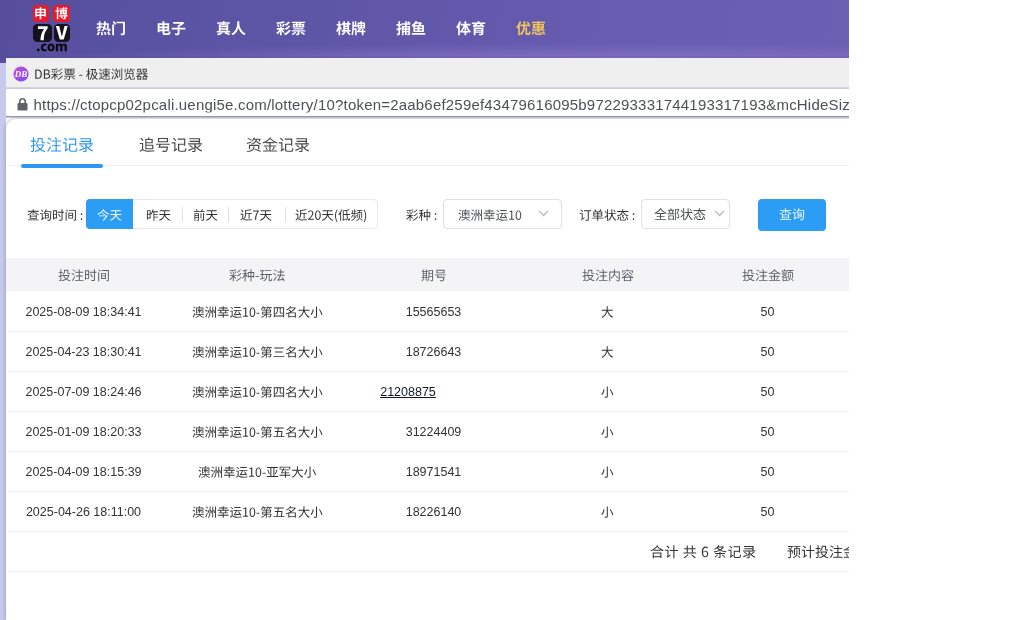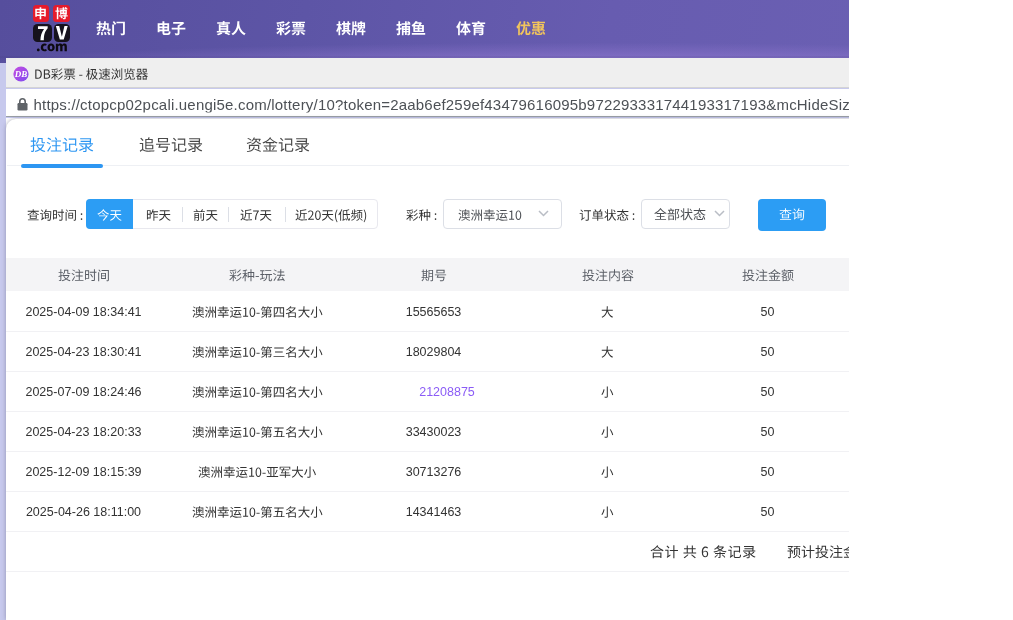--- a/index.html
+++ b/index.html
@@ -402,21 +402,21 @@
       </svg>
     </div>
 <div style="position:absolute;left:884.5px;top:268.6px;">
       <svg width="26.00" height="14.56" style="display:block;overflow:visible">
         <g fill="#5a5e66" transform="translate(0,11.180) scale(0.01300,-0.01300)">
           <path transform="translate(0.0,0)" d="M741 774C785 719 836 642 860 596L920 634C896 680 843 752 798 806ZM49 674C96 615 152 537 175 486L237 528C212 577 155 653 106 709ZM589 838V605L588 545H356V471H583C568 306 512 120 327 -30C347 -43 373 -63 388 -78C539 47 609 197 640 344C695 156 782 6 918 -78C930 -59 955 -30 973 -16C816 70 723 252 675 471H951V545H662L663 605V838ZM32 194 76 130C127 176 188 234 247 290V-78H321V841H247V382C168 309 86 237 32 194Z"></path>
           <path transform="translate(1000.0,0)" d="M381 409C440 375 511 323 543 286L610 329C573 367 503 417 444 449ZM270 241V45C270 -37 300 -58 416 -58C441 -58 624 -58 650 -58C746 -58 770 -27 780 99C759 104 728 115 712 128C706 25 698 10 645 10C604 10 450 10 420 10C355 10 344 16 344 45V241ZM410 265C467 212 537 138 568 90L630 131C596 178 525 249 467 299ZM750 235C800 150 851 36 868 -35L940 -9C921 62 868 173 816 256ZM154 241C135 161 100 59 54 -6L122 -40C166 28 199 136 221 219ZM466 844C461 795 455 746 444 699H56V629H424C377 499 278 391 45 333C61 316 80 287 88 269C347 339 454 471 504 629C579 449 710 328 907 274C918 295 940 326 958 343C778 384 651 485 582 629H948V699H522C532 746 539 794 544 844Z"></path>
         </g>
       </svg>
     </div>
-<div style="position:absolute;top:311.5px;left:83.5px;transform:translate(-50%,-50%);font-size:12.5px;color:#333;font-weight:normal;letter-spacing:0.00px;white-space:nowrap;">2025-04-09 18:34:41</div>
+<div style="position:absolute;top:311.5px;left:83.5px;transform:translate(-50%,-50%);font-size:12.5px;color:#333;font-weight:normal;letter-spacing:0.00px;white-space:nowrap;">2025-08-09 18:34:41</div>
 <div style="position:absolute;left:191.6px;top:305.5px;">
       <svg width="130.71" height="14.00" style="display:block;overflow:visible">
         <g fill="#333333" transform="translate(0,10.750) scale(0.01250,-0.01250)">
           <path transform="translate(0.0,0)" d="M450 632C473 600 501 555 513 527L561 553C548 579 520 621 496 653ZM726 655C713 625 688 579 669 550L708 531C729 557 755 596 779 632ZM655 432C688 395 729 344 750 313L789 345C769 375 726 423 694 460ZM85 777C139 744 211 697 246 667L292 727C254 754 181 799 130 829ZM38 506C93 476 168 432 206 404L249 465C210 491 135 532 81 559ZM60 -25 127 -67C173 26 225 149 265 253L205 295C162 183 102 52 60 -25ZM586 664V517H431V464H548C515 421 466 379 422 356C435 344 450 322 456 309C502 339 551 386 586 433V309H642V464H805V517H642V664ZM580 841C572 812 559 774 546 742H331V247H398V680H838V252H907V742H621L662 826ZM580 264C577 243 574 224 569 206H277V142H547C508 61 429 10 259 -19C272 -34 290 -63 297 -81C478 -45 567 18 613 114C672 10 773 -53 923 -80C932 -60 951 -30 968 -15C825 3 725 55 672 142H949V206H643C647 224 650 244 653 264Z"></path>
           <path transform="translate(1000.0,0)" d="M412 818V469C412 288 399 108 275 -35C295 -45 323 -66 337 -80C468 75 484 272 484 468V818ZM332 556C319 475 293 376 252 316L308 285C351 349 376 455 390 539ZM487 522C516 453 544 363 552 303L610 325C601 384 574 474 542 541ZM81 776C137 745 209 697 243 665L289 726C253 756 180 800 126 829ZM38 506C95 477 170 433 207 404L251 465C212 493 137 534 80 561ZM58 -27 126 -67C169 25 220 148 257 253L197 292C156 180 99 50 58 -27ZM842 819V355C821 416 783 497 744 559L695 538V803H624V-58H695V523C736 453 775 363 791 303L842 326V-79H915V819Z"></path>
           <path transform="translate(2000.0,0)" d="M130 341V274H458V157H76V90H458V-81H536V90H924V157H536V274H877V341H696C720 378 746 423 769 464L689 486C674 443 645 384 620 341H321L374 358C364 392 337 446 312 486H954V553H536V666H849V733H536V839H458V733H154V666H458V553H49V486H308L240 466C262 428 287 376 297 341Z"></path>
           <path transform="translate(3000.0,0)" d="M380 777V706H884V777ZM68 738C127 697 206 639 245 604L297 658C256 693 175 748 118 786ZM375 119C405 132 449 136 825 169L864 93L931 128C892 204 812 335 750 432L688 403C720 352 756 291 789 234L459 209C512 286 565 384 606 478H955V549H314V478H516C478 377 422 280 404 253C383 221 367 198 349 195C358 174 371 135 375 119ZM252 490H42V420H179V101C136 82 86 38 37 -15L90 -84C139 -18 189 42 222 42C245 42 280 9 320 -16C391 -59 474 -71 597 -71C705 -71 876 -66 944 -61C945 -39 957 0 967 21C864 10 713 2 599 2C488 2 403 9 336 51C297 75 273 95 252 105Z"></path>
           <path transform="translate(4000.0,0)" d="M88 0H490V76H343V733H273C233 710 186 693 121 681V623H252V76H88Z"></path>
           <path transform="translate(4555.0,0)" d="M278 -13C417 -13 506 113 506 369C506 623 417 746 278 746C138 746 50 623 50 369C50 113 138 -13 278 -13ZM278 61C195 61 138 154 138 369C138 583 195 674 278 674C361 674 418 583 418 369C418 154 361 61 278 61Z"></path>
           <path transform="translate(5110.0,0)" d="M46 245H302V315H46Z"></path>
@@ -459,21 +459,21 @@
           <path transform="translate(4555.0,0)" d="M278 -13C417 -13 506 113 506 369C506 623 417 746 278 746C138 746 50 623 50 369C50 113 138 -13 278 -13ZM278 61C195 61 138 154 138 369C138 583 195 674 278 674C361 674 418 583 418 369C418 154 361 61 278 61Z"></path>
           <path transform="translate(5110.0,0)" d="M46 245H302V315H46Z"></path>
           <path transform="translate(5457.0,0)" d="M168 401C160 329 145 240 131 180H398C315 93 188 17 70 -22C87 -36 108 -63 119 -81C238 -34 369 51 457 151V-80H531V180H821C811 89 800 50 786 36C778 29 768 28 750 28C732 27 685 28 636 33C647 14 656 -15 657 -36C709 -39 758 -39 783 -37C812 -35 830 -29 847 -12C873 13 886 74 900 214C901 224 902 244 902 244H531V337H868V558H131V494H457V401ZM231 337H457V244H217ZM531 494H795V401H531ZM212 845C177 749 117 658 46 598C65 589 95 572 109 561C147 597 184 643 216 696H271C292 656 312 607 321 575L387 599C380 624 364 662 346 696H507V754H249C261 778 272 803 281 828ZM598 845C572 753 525 665 464 607C483 598 515 579 530 568C561 602 591 646 617 696H685C718 657 749 607 763 574L828 602C816 628 793 664 767 696H947V754H644C654 778 663 803 670 828Z"></path>
           <path transform="translate(6457.0,0)" d="M123 743V667H879V743ZM187 416V341H801V416ZM65 69V-7H934V69Z"></path>
           <path transform="translate(7457.0,0)" d="M263 529C314 494 373 446 417 406C300 344 171 299 47 273C61 256 79 224 86 204C141 217 197 233 252 253V-79H327V-27H773V-79H849V340H451C617 429 762 553 844 713L794 744L781 740H427C451 768 473 797 492 826L406 843C347 747 233 636 69 559C87 546 111 519 122 501C217 550 296 609 361 671H733C674 583 587 508 487 445C440 486 374 536 321 572ZM773 42H327V271H773Z"></path>
           <path transform="translate(8457.0,0)" d="M461 839C460 760 461 659 446 553H62V476H433C393 286 293 92 43 -16C64 -32 88 -59 100 -78C344 34 452 226 501 419C579 191 708 14 902 -78C915 -56 939 -25 958 -8C764 73 633 255 563 476H942V553H526C540 658 541 758 542 839Z"></path>
           <path transform="translate(9457.0,0)" d="M464 826V24C464 4 456 -2 436 -3C415 -4 343 -5 270 -2C282 -23 296 -59 301 -80C395 -81 457 -79 494 -66C530 -54 545 -31 545 24V826ZM705 571C791 427 872 240 895 121L976 154C950 274 865 458 777 598ZM202 591C177 457 121 284 32 178C53 169 86 151 103 138C194 249 253 430 286 577Z"></path>
         </g>
       </svg>
     </div>
-<div style="position:absolute;top:351.5px;left:433.5px;transform:translate(-50%,-50%);font-size:12.5px;color:#333;font-weight:normal;letter-spacing:0.00px;white-space:nowrap;">18029804</div>
+<div style="position:absolute;top:351.5px;left:433.5px;transform:translate(-50%,-50%);font-size:12.5px;color:#333;font-weight:normal;letter-spacing:0.00px;white-space:nowrap;">18726643</div>
 <div style="position:absolute;left:601.2px;top:345.5px;">
       <svg width="12.50" height="14.00" style="display:block;overflow:visible">
         <g fill="#333333" transform="translate(0,10.750) scale(0.01250,-0.01250)">
           <path transform="translate(0.0,0)" d="M461 839C460 760 461 659 446 553H62V476H433C393 286 293 92 43 -16C64 -32 88 -59 100 -78C344 34 452 226 501 419C579 191 708 14 902 -78C915 -56 939 -25 958 -8C764 73 633 255 563 476H942V553H526C540 658 541 758 542 839Z"></path>
         </g>
       </svg>
     </div>
 <div style="position:absolute;top:351.5px;left:767.5px;transform:translate(-50%,-50%);font-size:12.5px;color:#333;font-weight:normal;letter-spacing:0.00px;white-space:nowrap;">50</div>
 <div style="position:absolute;left:878.8px;top:345.5px;">
       <svg width="37.50" height="14.00" style="display:block;overflow:visible">
@@ -497,96 +497,96 @@
           <path transform="translate(4555.0,0)" d="M278 -13C417 -13 506 113 506 369C506 623 417 746 278 746C138 746 50 623 50 369C50 113 138 -13 278 -13ZM278 61C195 61 138 154 138 369C138 583 195 674 278 674C361 674 418 583 418 369C418 154 361 61 278 61Z"></path>
           <path transform="translate(5110.0,0)" d="M46 245H302V315H46Z"></path>
           <path transform="translate(5457.0,0)" d="M168 401C160 329 145 240 131 180H398C315 93 188 17 70 -22C87 -36 108 -63 119 -81C238 -34 369 51 457 151V-80H531V180H821C811 89 800 50 786 36C778 29 768 28 750 28C732 27 685 28 636 33C647 14 656 -15 657 -36C709 -39 758 -39 783 -37C812 -35 830 -29 847 -12C873 13 886 74 900 214C901 224 902 244 902 244H531V337H868V558H131V494H457V401ZM231 337H457V244H217ZM531 494H795V401H531ZM212 845C177 749 117 658 46 598C65 589 95 572 109 561C147 597 184 643 216 696H271C292 656 312 607 321 575L387 599C380 624 364 662 346 696H507V754H249C261 778 272 803 281 828ZM598 845C572 753 525 665 464 607C483 598 515 579 530 568C561 602 591 646 617 696H685C718 657 749 607 763 574L828 602C816 628 793 664 767 696H947V754H644C654 778 663 803 670 828Z"></path>
           <path transform="translate(6457.0,0)" d="M88 753V-47H164V29H832V-39H909V753ZM164 102V681H352C347 435 329 307 176 235C192 222 214 194 222 176C395 261 420 410 425 681H565V367C565 289 582 257 652 257C668 257 741 257 761 257C784 257 810 258 822 262C820 280 818 306 816 326C803 322 775 321 759 321C742 321 677 321 661 321C640 321 636 333 636 365V681H832V102Z"></path>
           <path transform="translate(7457.0,0)" d="M263 529C314 494 373 446 417 406C300 344 171 299 47 273C61 256 79 224 86 204C141 217 197 233 252 253V-79H327V-27H773V-79H849V340H451C617 429 762 553 844 713L794 744L781 740H427C451 768 473 797 492 826L406 843C347 747 233 636 69 559C87 546 111 519 122 501C217 550 296 609 361 671H733C674 583 587 508 487 445C440 486 374 536 321 572ZM773 42H327V271H773Z"></path>
           <path transform="translate(8457.0,0)" d="M461 839C460 760 461 659 446 553H62V476H433C393 286 293 92 43 -16C64 -32 88 -59 100 -78C344 34 452 226 501 419C579 191 708 14 902 -78C915 -56 939 -25 958 -8C764 73 633 255 563 476H942V553H526C540 658 541 758 542 839Z"></path>
           <path transform="translate(9457.0,0)" d="M464 826V24C464 4 456 -2 436 -3C415 -4 343 -5 270 -2C282 -23 296 -59 301 -80C395 -81 457 -79 494 -66C530 -54 545 -31 545 24V826ZM705 571C791 427 872 240 895 121L976 154C950 274 865 458 777 598ZM202 591C177 457 121 284 32 178C53 169 86 151 103 138C194 249 253 430 286 577Z"></path>
         </g>
       </svg>
     </div>
-<div style="position:absolute;top:391.5px;left:447px;transform:translate(-50%,-50%);font-size:12.5px;color:#8b5cf6;font-weight:normal;letter-spacing:0.00px;white-space:nowrap;">21208875</div>
+<div style="position:absolute;top:391.5px;left:408px;transform:translate(-50%,-50%);font-size:12.5px;color:#0f172a;font-weight:normal;letter-spacing:0.00px;white-space:nowrap;text-decoration:underline;">21208875</div>
 <div style="position:absolute;left:601.2px;top:385.5px;">
       <svg width="12.50" height="14.00" style="display:block;overflow:visible">
         <g fill="#333333" transform="translate(0,10.750) scale(0.01250,-0.01250)">
           <path transform="translate(0.0,0)" d="M464 826V24C464 4 456 -2 436 -3C415 -4 343 -5 270 -2C282 -23 296 -59 301 -80C395 -81 457 -79 494 -66C530 -54 545 -31 545 24V826ZM705 571C791 427 872 240 895 121L976 154C950 274 865 458 777 598ZM202 591C177 457 121 284 32 178C53 169 86 151 103 138C194 249 253 430 286 577Z"></path>
         </g>
       </svg>
     </div>
 <div style="position:absolute;top:391.5px;left:767.5px;transform:translate(-50%,-50%);font-size:12.5px;color:#333;font-weight:normal;letter-spacing:0.00px;white-space:nowrap;">50</div>
 <div style="position:absolute;left:878.8px;top:385.5px;">
       <svg width="37.50" height="14.00" style="display:block;overflow:visible">
         <g fill="#333333" transform="translate(0,10.750) scale(0.01250,-0.01250)">
           <path transform="translate(0.0,0)" d="M459 839V676H133V602H459V429H62V355H416C326 226 174 101 34 39C51 24 76 -5 89 -24C221 44 362 163 459 296V-80H538V300C636 166 778 42 911 -25C924 -5 949 25 966 40C826 101 673 226 581 355H942V429H538V602H874V676H538V839Z"></path>
           <path transform="translate(1000.0,0)" d="M458 840V661H96V186H171V248H458V-79H537V248H825V191H902V661H537V840ZM171 322V588H458V322ZM825 322H537V588H825Z"></path>
           <path transform="translate(2000.0,0)" d="M74 758C111 709 152 642 166 599L228 634C212 676 170 741 132 787ZM464 350C460 323 456 298 450 274H60V206H429C383 96 284 21 43 -18C57 -33 74 -62 79 -80C332 -37 444 50 499 177C574 32 710 -43 915 -74C925 -53 944 -23 961 -7C761 15 625 80 560 206H938V274H530C535 298 539 324 543 350ZM47 473 79 408C138 438 209 476 279 515V349H352V840H279V586C192 542 106 499 47 473ZM597 843C562 768 479 687 391 639C405 626 426 600 437 585C486 612 533 649 573 691H851C816 617 763 561 696 518C664 557 613 605 570 639L514 606C556 571 605 524 636 486C561 450 473 428 377 414C391 399 410 369 417 351C665 395 865 494 945 736L901 758L887 755H628C644 776 657 798 669 820Z"></path>
         </g>
       </svg>
     </div>
 <div class="abs" style="left:6px;top:411.3px;width:996px;height:1px;background:#f1f1f4"></div>
-<div style="position:absolute;top:431.5px;left:83.5px;transform:translate(-50%,-50%);font-size:12.5px;color:#333;font-weight:normal;letter-spacing:0.00px;white-space:nowrap;">2025-04-23 18:20:33</div>
+<div style="position:absolute;top:431.5px;left:83.5px;transform:translate(-50%,-50%);font-size:12.5px;color:#333;font-weight:normal;letter-spacing:0.00px;white-space:nowrap;">2025-01-09 18:20:33</div>
 <div style="position:absolute;left:191.6px;top:425.5px;">
       <svg width="130.71" height="14.00" style="display:block;overflow:visible">
         <g fill="#333333" transform="translate(0,10.750) scale(0.01250,-0.01250)">
           <path transform="translate(0.0,0)" d="M450 632C473 600 501 555 513 527L561 553C548 579 520 621 496 653ZM726 655C713 625 688 579 669 550L708 531C729 557 755 596 779 632ZM655 432C688 395 729 344 750 313L789 345C769 375 726 423 694 460ZM85 777C139 744 211 697 246 667L292 727C254 754 181 799 130 829ZM38 506C93 476 168 432 206 404L249 465C210 491 135 532 81 559ZM60 -25 127 -67C173 26 225 149 265 253L205 295C162 183 102 52 60 -25ZM586 664V517H431V464H548C515 421 466 379 422 356C435 344 450 322 456 309C502 339 551 386 586 433V309H642V464H805V517H642V664ZM580 841C572 812 559 774 546 742H331V247H398V680H838V252H907V742H621L662 826ZM580 264C577 243 574 224 569 206H277V142H547C508 61 429 10 259 -19C272 -34 290 -63 297 -81C478 -45 567 18 613 114C672 10 773 -53 923 -80C932 -60 951 -30 968 -15C825 3 725 55 672 142H949V206H643C647 224 650 244 653 264Z"></path>
           <path transform="translate(1000.0,0)" d="M412 818V469C412 288 399 108 275 -35C295 -45 323 -66 337 -80C468 75 484 272 484 468V818ZM332 556C319 475 293 376 252 316L308 285C351 349 376 455 390 539ZM487 522C516 453 544 363 552 303L610 325C601 384 574 474 542 541ZM81 776C137 745 209 697 243 665L289 726C253 756 180 800 126 829ZM38 506C95 477 170 433 207 404L251 465C212 493 137 534 80 561ZM58 -27 126 -67C169 25 220 148 257 253L197 292C156 180 99 50 58 -27ZM842 819V355C821 416 783 497 744 559L695 538V803H624V-58H695V523C736 453 775 363 791 303L842 326V-79H915V819Z"></path>
           <path transform="translate(2000.0,0)" d="M130 341V274H458V157H76V90H458V-81H536V90H924V157H536V274H877V341H696C720 378 746 423 769 464L689 486C674 443 645 384 620 341H321L374 358C364 392 337 446 312 486H954V553H536V666H849V733H536V839H458V733H154V666H458V553H49V486H308L240 466C262 428 287 376 297 341Z"></path>
           <path transform="translate(3000.0,0)" d="M380 777V706H884V777ZM68 738C127 697 206 639 245 604L297 658C256 693 175 748 118 786ZM375 119C405 132 449 136 825 169L864 93L931 128C892 204 812 335 750 432L688 403C720 352 756 291 789 234L459 209C512 286 565 384 606 478H955V549H314V478H516C478 377 422 280 404 253C383 221 367 198 349 195C358 174 371 135 375 119ZM252 490H42V420H179V101C136 82 86 38 37 -15L90 -84C139 -18 189 42 222 42C245 42 280 9 320 -16C391 -59 474 -71 597 -71C705 -71 876 -66 944 -61C945 -39 957 0 967 21C864 10 713 2 599 2C488 2 403 9 336 51C297 75 273 95 252 105Z"></path>
           <path transform="translate(4000.0,0)" d="M88 0H490V76H343V733H273C233 710 186 693 121 681V623H252V76H88Z"></path>
           <path transform="translate(4555.0,0)" d="M278 -13C417 -13 506 113 506 369C506 623 417 746 278 746C138 746 50 623 50 369C50 113 138 -13 278 -13ZM278 61C195 61 138 154 138 369C138 583 195 674 278 674C361 674 418 583 418 369C418 154 361 61 278 61Z"></path>
           <path transform="translate(5110.0,0)" d="M46 245H302V315H46Z"></path>
           <path transform="translate(5457.0,0)" d="M168 401C160 329 145 240 131 180H398C315 93 188 17 70 -22C87 -36 108 -63 119 -81C238 -34 369 51 457 151V-80H531V180H821C811 89 800 50 786 36C778 29 768 28 750 28C732 27 685 28 636 33C647 14 656 -15 657 -36C709 -39 758 -39 783 -37C812 -35 830 -29 847 -12C873 13 886 74 900 214C901 224 902 244 902 244H531V337H868V558H131V494H457V401ZM231 337H457V244H217ZM531 494H795V401H531ZM212 845C177 749 117 658 46 598C65 589 95 572 109 561C147 597 184 643 216 696H271C292 656 312 607 321 575L387 599C380 624 364 662 346 696H507V754H249C261 778 272 803 281 828ZM598 845C572 753 525 665 464 607C483 598 515 579 530 568C561 602 591 646 617 696H685C718 657 749 607 763 574L828 602C816 628 793 664 767 696H947V754H644C654 778 663 803 670 828Z"></path>
           <path transform="translate(6457.0,0)" d="M175 451V378H363C343 258 322 141 302 49H56V-25H946V49H742C757 180 772 338 779 449L721 455L707 451H454L488 669H875V743H120V669H406C397 601 386 526 375 451ZM384 49C402 140 423 257 443 378H695C688 285 676 156 663 49Z"></path>
           <path transform="translate(7457.0,0)" d="M263 529C314 494 373 446 417 406C300 344 171 299 47 273C61 256 79 224 86 204C141 217 197 233 252 253V-79H327V-27H773V-79H849V340H451C617 429 762 553 844 713L794 744L781 740H427C451 768 473 797 492 826L406 843C347 747 233 636 69 559C87 546 111 519 122 501C217 550 296 609 361 671H733C674 583 587 508 487 445C440 486 374 536 321 572ZM773 42H327V271H773Z"></path>
           <path transform="translate(8457.0,0)" d="M461 839C460 760 461 659 446 553H62V476H433C393 286 293 92 43 -16C64 -32 88 -59 100 -78C344 34 452 226 501 419C579 191 708 14 902 -78C915 -56 939 -25 958 -8C764 73 633 255 563 476H942V553H526C540 658 541 758 542 839Z"></path>
           <path transform="translate(9457.0,0)" d="M464 826V24C464 4 456 -2 436 -3C415 -4 343 -5 270 -2C282 -23 296 -59 301 -80C395 -81 457 -79 494 -66C530 -54 545 -31 545 24V826ZM705 571C791 427 872 240 895 121L976 154C950 274 865 458 777 598ZM202 591C177 457 121 284 32 178C53 169 86 151 103 138C194 249 253 430 286 577Z"></path>
         </g>
       </svg>
     </div>
-<div style="position:absolute;top:431.5px;left:433.5px;transform:translate(-50%,-50%);font-size:12.5px;color:#333;font-weight:normal;letter-spacing:0.00px;white-space:nowrap;">33430023</div>
+<div style="position:absolute;top:431.5px;left:433.5px;transform:translate(-50%,-50%);font-size:12.5px;color:#333;font-weight:normal;letter-spacing:0.00px;white-space:nowrap;">31224409</div>
 <div style="position:absolute;left:601.2px;top:425.5px;">
       <svg width="12.50" height="14.00" style="display:block;overflow:visible">
         <g fill="#333333" transform="translate(0,10.750) scale(0.01250,-0.01250)">
           <path transform="translate(0.0,0)" d="M464 826V24C464 4 456 -2 436 -3C415 -4 343 -5 270 -2C282 -23 296 -59 301 -80C395 -81 457 -79 494 -66C530 -54 545 -31 545 24V826ZM705 571C791 427 872 240 895 121L976 154C950 274 865 458 777 598ZM202 591C177 457 121 284 32 178C53 169 86 151 103 138C194 249 253 430 286 577Z"></path>
         </g>
       </svg>
     </div>
 <div style="position:absolute;top:431.5px;left:767.5px;transform:translate(-50%,-50%);font-size:12.5px;color:#333;font-weight:normal;letter-spacing:0.00px;white-space:nowrap;">50</div>
 <div style="position:absolute;left:878.8px;top:425.5px;">
       <svg width="37.50" height="14.00" style="display:block;overflow:visible">
         <g fill="#e93a2b" transform="translate(0,10.750) scale(0.01250,-0.01250)">
           <path transform="translate(0.0,0)" d="M93 778V703H747V440H222V605H146V102C146 -22 197 -52 359 -52C397 -52 695 -52 735 -52C900 -52 933 3 952 187C930 191 896 204 876 218C862 57 845 22 736 22C668 22 408 22 355 22C245 22 222 37 222 101V366H747V316H825V778Z"></path>
           <path transform="translate(1000.0,0)" d="M458 840V661H96V186H171V248H458V-79H537V248H825V191H902V661H537V840ZM171 322V588H458V322ZM825 322H537V588H825Z"></path>
           <path transform="translate(2000.0,0)" d="M74 758C111 709 152 642 166 599L228 634C212 676 170 741 132 787ZM464 350C460 323 456 298 450 274H60V206H429C383 96 284 21 43 -18C57 -33 74 -62 79 -80C332 -37 444 50 499 177C574 32 710 -43 915 -74C925 -53 944 -23 961 -7C761 15 625 80 560 206H938V274H530C535 298 539 324 543 350ZM47 473 79 408C138 438 209 476 279 515V349H352V840H279V586C192 542 106 499 47 473ZM597 843C562 768 479 687 391 639C405 626 426 600 437 585C486 612 533 649 573 691H851C816 617 763 561 696 518C664 557 613 605 570 639L514 606C556 571 605 524 636 486C561 450 473 428 377 414C391 399 410 369 417 351C665 395 865 494 945 736L901 758L887 755H628C644 776 657 798 669 820Z"></path>
         </g>
       </svg>
     </div>
 <div class="abs" style="left:6px;top:451.3px;width:996px;height:1px;background:#f1f1f4"></div>
-<div style="position:absolute;top:471.5px;left:83.5px;transform:translate(-50%,-50%);font-size:12.5px;color:#333;font-weight:normal;letter-spacing:0.00px;white-space:nowrap;">2025-12-09 18:15:39</div>
+<div style="position:absolute;top:471.5px;left:83.5px;transform:translate(-50%,-50%);font-size:12.5px;color:#333;font-weight:normal;letter-spacing:0.00px;white-space:nowrap;">2025-04-09 18:15:39</div>
 <div style="position:absolute;left:197.9px;top:465.5px;">
       <svg width="118.21" height="14.00" style="display:block;overflow:visible">
         <g fill="#333333" transform="translate(0,10.750) scale(0.01250,-0.01250)">
           <path transform="translate(0.0,0)" d="M450 632C473 600 501 555 513 527L561 553C548 579 520 621 496 653ZM726 655C713 625 688 579 669 550L708 531C729 557 755 596 779 632ZM655 432C688 395 729 344 750 313L789 345C769 375 726 423 694 460ZM85 777C139 744 211 697 246 667L292 727C254 754 181 799 130 829ZM38 506C93 476 168 432 206 404L249 465C210 491 135 532 81 559ZM60 -25 127 -67C173 26 225 149 265 253L205 295C162 183 102 52 60 -25ZM586 664V517H431V464H548C515 421 466 379 422 356C435 344 450 322 456 309C502 339 551 386 586 433V309H642V464H805V517H642V664ZM580 841C572 812 559 774 546 742H331V247H398V680H838V252H907V742H621L662 826ZM580 264C577 243 574 224 569 206H277V142H547C508 61 429 10 259 -19C272 -34 290 -63 297 -81C478 -45 567 18 613 114C672 10 773 -53 923 -80C932 -60 951 -30 968 -15C825 3 725 55 672 142H949V206H643C647 224 650 244 653 264Z"></path>
           <path transform="translate(1000.0,0)" d="M412 818V469C412 288 399 108 275 -35C295 -45 323 -66 337 -80C468 75 484 272 484 468V818ZM332 556C319 475 293 376 252 316L308 285C351 349 376 455 390 539ZM487 522C516 453 544 363 552 303L610 325C601 384 574 474 542 541ZM81 776C137 745 209 697 243 665L289 726C253 756 180 800 126 829ZM38 506C95 477 170 433 207 404L251 465C212 493 137 534 80 561ZM58 -27 126 -67C169 25 220 148 257 253L197 292C156 180 99 50 58 -27ZM842 819V355C821 416 783 497 744 559L695 538V803H624V-58H695V523C736 453 775 363 791 303L842 326V-79H915V819Z"></path>
           <path transform="translate(2000.0,0)" d="M130 341V274H458V157H76V90H458V-81H536V90H924V157H536V274H877V341H696C720 378 746 423 769 464L689 486C674 443 645 384 620 341H321L374 358C364 392 337 446 312 486H954V553H536V666H849V733H536V839H458V733H154V666H458V553H49V486H308L240 466C262 428 287 376 297 341Z"></path>
           <path transform="translate(3000.0,0)" d="M380 777V706H884V777ZM68 738C127 697 206 639 245 604L297 658C256 693 175 748 118 786ZM375 119C405 132 449 136 825 169L864 93L931 128C892 204 812 335 750 432L688 403C720 352 756 291 789 234L459 209C512 286 565 384 606 478H955V549H314V478H516C478 377 422 280 404 253C383 221 367 198 349 195C358 174 371 135 375 119ZM252 490H42V420H179V101C136 82 86 38 37 -15L90 -84C139 -18 189 42 222 42C245 42 280 9 320 -16C391 -59 474 -71 597 -71C705 -71 876 -66 944 -61C945 -39 957 0 967 21C864 10 713 2 599 2C488 2 403 9 336 51C297 75 273 95 252 105Z"></path>
           <path transform="translate(4000.0,0)" d="M88 0H490V76H343V733H273C233 710 186 693 121 681V623H252V76H88Z"></path>
           <path transform="translate(4555.0,0)" d="M278 -13C417 -13 506 113 506 369C506 623 417 746 278 746C138 746 50 623 50 369C50 113 138 -13 278 -13ZM278 61C195 61 138 154 138 369C138 583 195 674 278 674C361 674 418 583 418 369C418 154 361 61 278 61Z"></path>
           <path transform="translate(5110.0,0)" d="M46 245H302V315H46Z"></path>
           <path transform="translate(5457.0,0)" d="M837 563C802 458 736 320 685 232L752 207C803 294 865 425 909 537ZM83 540C134 431 193 287 218 201L289 231C262 315 201 457 149 563ZM73 780V706H332V51H45V-21H955V51H654V706H932V780ZM412 51V706H574V51Z"></path>
           <path transform="translate(6457.0,0)" d="M76 799V588H149V732H849V588H925V799ZM209 267C219 275 254 281 311 281H497V155H77V85H497V-79H572V85H931V155H572V281H847L848 348H572V464H497V348H285C317 397 348 453 378 513H818V579H409C424 612 438 646 451 680L374 703C361 661 345 619 328 579H180V513H299C275 461 253 420 242 403C221 368 203 343 184 339C193 319 206 282 209 267Z"></path>
           <path transform="translate(7457.0,0)" d="M461 839C460 760 461 659 446 553H62V476H433C393 286 293 92 43 -16C64 -32 88 -59 100 -78C344 34 452 226 501 419C579 191 708 14 902 -78C915 -56 939 -25 958 -8C764 73 633 255 563 476H942V553H526C540 658 541 758 542 839Z"></path>
           <path transform="translate(8457.0,0)" d="M464 826V24C464 4 456 -2 436 -3C415 -4 343 -5 270 -2C282 -23 296 -59 301 -80C395 -81 457 -79 494 -66C530 -54 545 -31 545 24V826ZM705 571C791 427 872 240 895 121L976 154C950 274 865 458 777 598ZM202 591C177 457 121 284 32 178C53 169 86 151 103 138C194 249 253 430 286 577Z"></path>
         </g>
       </svg>
     </div>
-<div style="position:absolute;top:471.5px;left:433.5px;transform:translate(-50%,-50%);font-size:12.5px;color:#333;font-weight:normal;letter-spacing:0.00px;white-space:nowrap;">30713276</div>
+<div style="position:absolute;top:471.5px;left:433.5px;transform:translate(-50%,-50%);font-size:12.5px;color:#333;font-weight:normal;letter-spacing:0.00px;white-space:nowrap;">18971541</div>
 <div style="position:absolute;left:601.2px;top:465.5px;">
       <svg width="12.50" height="14.00" style="display:block;overflow:visible">
         <g fill="#333333" transform="translate(0,10.750) scale(0.01250,-0.01250)">
           <path transform="translate(0.0,0)" d="M464 826V24C464 4 456 -2 436 -3C415 -4 343 -5 270 -2C282 -23 296 -59 301 -80C395 -81 457 -79 494 -66C530 -54 545 -31 545 24V826ZM705 571C791 427 872 240 895 121L976 154C950 274 865 458 777 598ZM202 591C177 457 121 284 32 178C53 169 86 151 103 138C194 249 253 430 286 577Z"></path>
         </g>
       </svg>
     </div>
 <div style="position:absolute;top:471.5px;left:767.5px;transform:translate(-50%,-50%);font-size:12.5px;color:#333;font-weight:normal;letter-spacing:0.00px;white-space:nowrap;">50</div>
 <div style="position:absolute;left:878.8px;top:465.5px;">
       <svg width="37.50" height="14.00" style="display:block;overflow:visible">
@@ -610,21 +610,21 @@
           <path transform="translate(4555.0,0)" d="M278 -13C417 -13 506 113 506 369C506 623 417 746 278 746C138 746 50 623 50 369C50 113 138 -13 278 -13ZM278 61C195 61 138 154 138 369C138 583 195 674 278 674C361 674 418 583 418 369C418 154 361 61 278 61Z"></path>
           <path transform="translate(5110.0,0)" d="M46 245H302V315H46Z"></path>
           <path transform="translate(5457.0,0)" d="M168 401C160 329 145 240 131 180H398C315 93 188 17 70 -22C87 -36 108 -63 119 -81C238 -34 369 51 457 151V-80H531V180H821C811 89 800 50 786 36C778 29 768 28 750 28C732 27 685 28 636 33C647 14 656 -15 657 -36C709 -39 758 -39 783 -37C812 -35 830 -29 847 -12C873 13 886 74 900 214C901 224 902 244 902 244H531V337H868V558H131V494H457V401ZM231 337H457V244H217ZM531 494H795V401H531ZM212 845C177 749 117 658 46 598C65 589 95 572 109 561C147 597 184 643 216 696H271C292 656 312 607 321 575L387 599C380 624 364 662 346 696H507V754H249C261 778 272 803 281 828ZM598 845C572 753 525 665 464 607C483 598 515 579 530 568C561 602 591 646 617 696H685C718 657 749 607 763 574L828 602C816 628 793 664 767 696H947V754H644C654 778 663 803 670 828Z"></path>
           <path transform="translate(6457.0,0)" d="M175 451V378H363C343 258 322 141 302 49H56V-25H946V49H742C757 180 772 338 779 449L721 455L707 451H454L488 669H875V743H120V669H406C397 601 386 526 375 451ZM384 49C402 140 423 257 443 378H695C688 285 676 156 663 49Z"></path>
           <path transform="translate(7457.0,0)" d="M263 529C314 494 373 446 417 406C300 344 171 299 47 273C61 256 79 224 86 204C141 217 197 233 252 253V-79H327V-27H773V-79H849V340H451C617 429 762 553 844 713L794 744L781 740H427C451 768 473 797 492 826L406 843C347 747 233 636 69 559C87 546 111 519 122 501C217 550 296 609 361 671H733C674 583 587 508 487 445C440 486 374 536 321 572ZM773 42H327V271H773Z"></path>
           <path transform="translate(8457.0,0)" d="M461 839C460 760 461 659 446 553H62V476H433C393 286 293 92 43 -16C64 -32 88 -59 100 -78C344 34 452 226 501 419C579 191 708 14 902 -78C915 -56 939 -25 958 -8C764 73 633 255 563 476H942V553H526C540 658 541 758 542 839Z"></path>
           <path transform="translate(9457.0,0)" d="M464 826V24C464 4 456 -2 436 -3C415 -4 343 -5 270 -2C282 -23 296 -59 301 -80C395 -81 457 -79 494 -66C530 -54 545 -31 545 24V826ZM705 571C791 427 872 240 895 121L976 154C950 274 865 458 777 598ZM202 591C177 457 121 284 32 178C53 169 86 151 103 138C194 249 253 430 286 577Z"></path>
         </g>
       </svg>
     </div>
-<div style="position:absolute;top:511.5px;left:433.5px;transform:translate(-50%,-50%);font-size:12.5px;color:#333;font-weight:normal;letter-spacing:0.00px;white-space:nowrap;">14341463</div>
+<div style="position:absolute;top:511.5px;left:433.5px;transform:translate(-50%,-50%);font-size:12.5px;color:#333;font-weight:normal;letter-spacing:0.00px;white-space:nowrap;">18226140</div>
 <div style="position:absolute;left:601.2px;top:505.5px;">
       <svg width="12.50" height="14.00" style="display:block;overflow:visible">
         <g fill="#333333" transform="translate(0,10.750) scale(0.01250,-0.01250)">
           <path transform="translate(0.0,0)" d="M464 826V24C464 4 456 -2 436 -3C415 -4 343 -5 270 -2C282 -23 296 -59 301 -80C395 -81 457 -79 494 -66C530 -54 545 -31 545 24V826ZM705 571C791 427 872 240 895 121L976 154C950 274 865 458 777 598ZM202 591C177 457 121 284 32 178C53 169 86 151 103 138C194 249 253 430 286 577Z"></path>
         </g>
       </svg>
     </div>
 <div style="position:absolute;top:511.5px;left:767.5px;transform:translate(-50%,-50%);font-size:12.5px;color:#333;font-weight:normal;letter-spacing:0.00px;white-space:nowrap;">50</div>
 <div style="position:absolute;left:878.8px;top:505.5px;">
       <svg width="37.50" height="14.00" style="display:block;overflow:visible">

